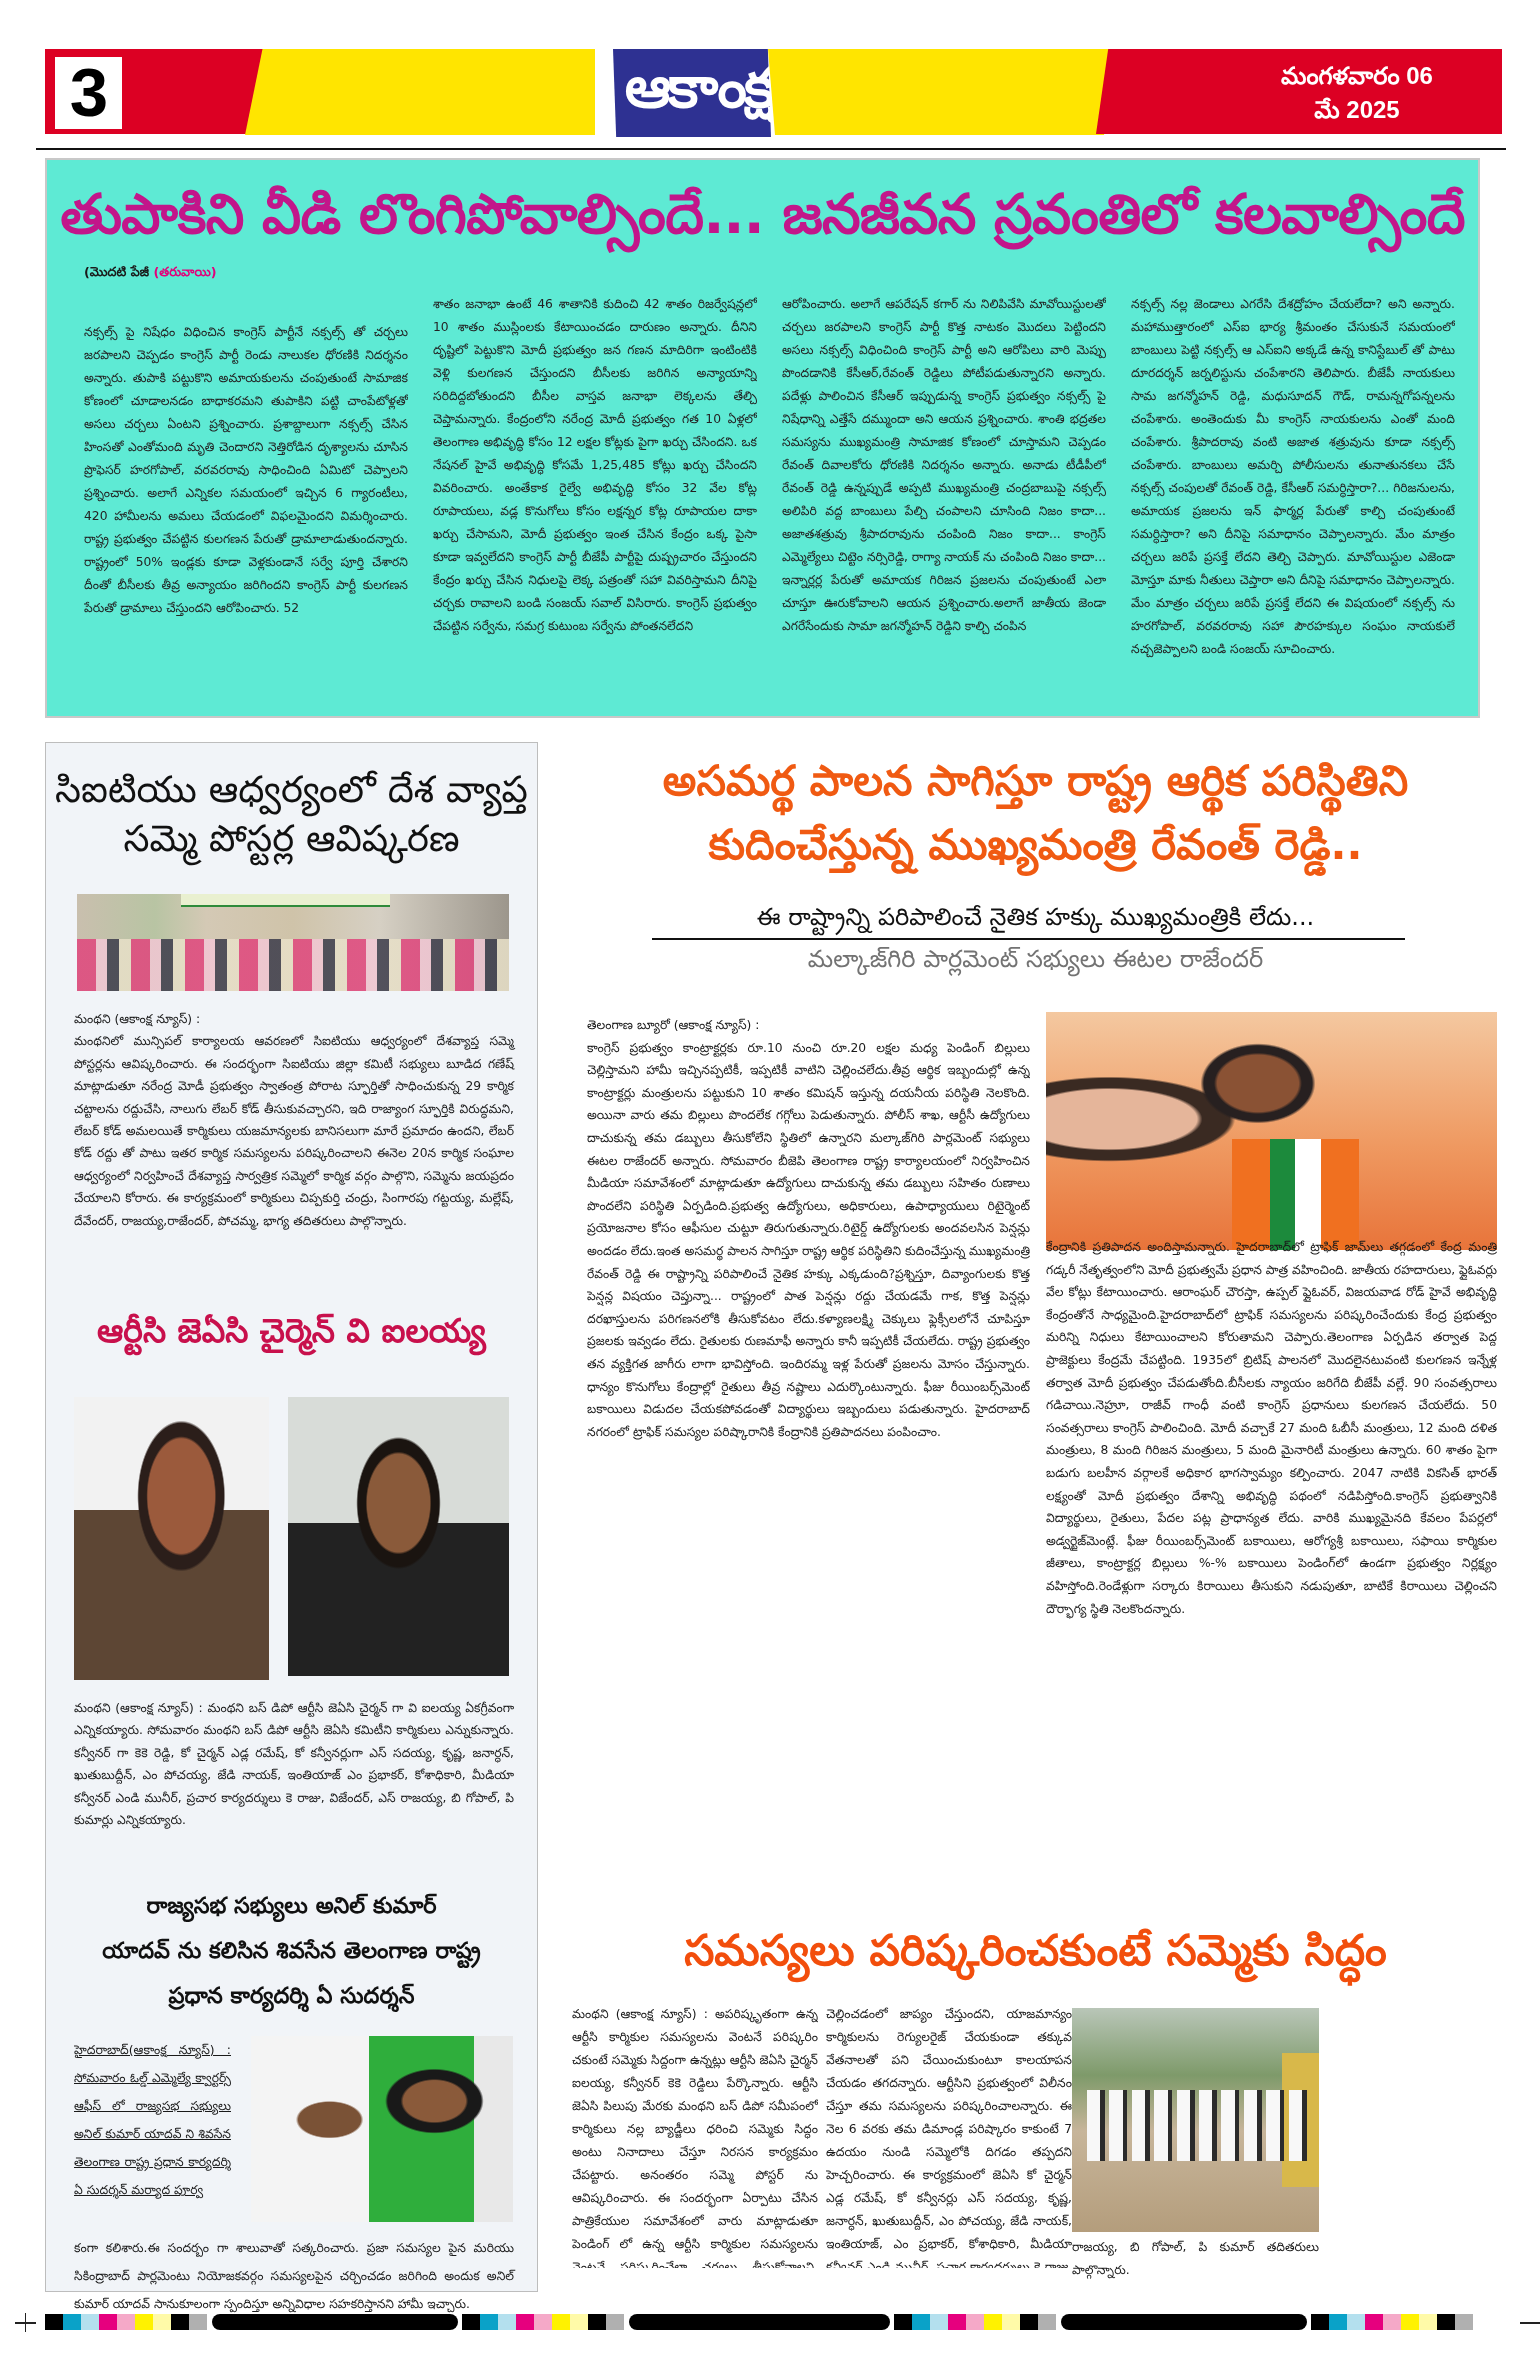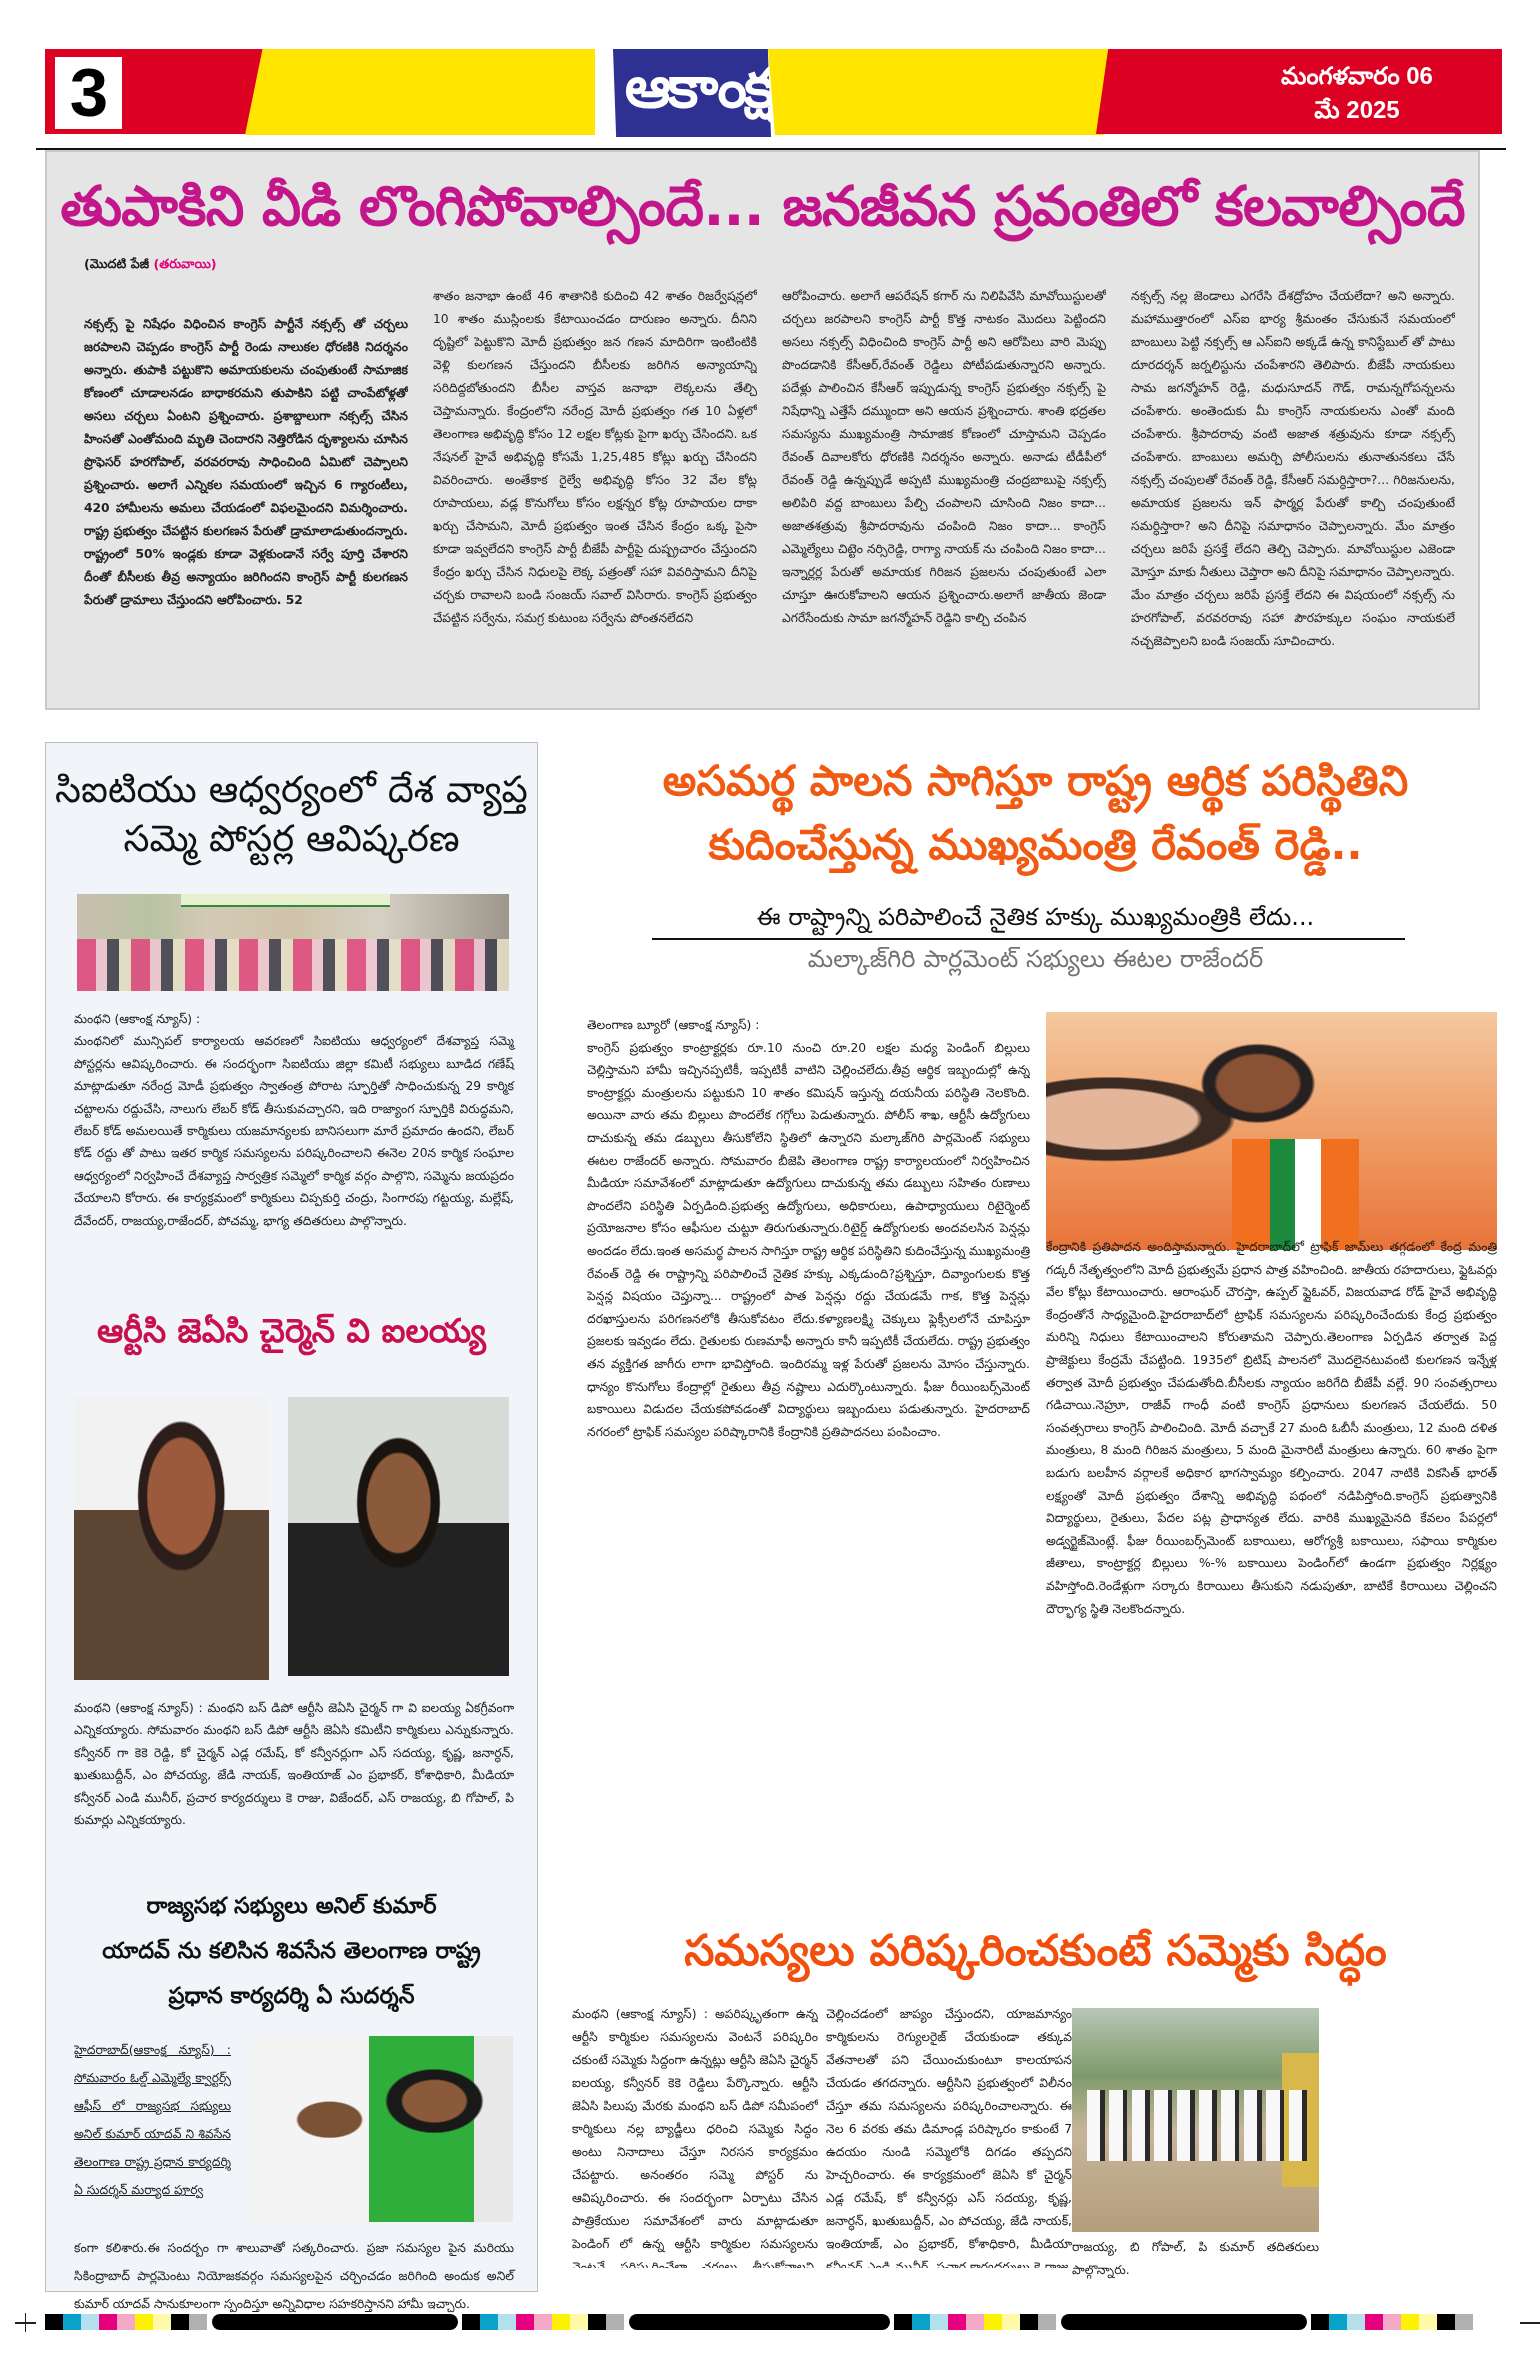--- a/index.html
+++ b/index.html
@@ -13,27 +13,27 @@
   .mh-yellow-a { position: absolute; left: 200px; top: 0; width: 350px; height: 86px; background: #ffe500; clip-path: polygon(5% 0, 100% 0, 100% 100%, 0 100%); }
   .mh-blue { position: absolute; left: 568px; top: 0; width: 158px; height: 88px; background: #2e3192; clip-path: polygon(0 0, 98% 0, 100% 100%, 2% 100%); }
   .logo { position: absolute; left: 574px; top: 3px; width: 158px; height: 83px; color: #fff; font: bold 58px "DejaVu Sans", sans-serif; display: flex; align-items: center; justify-content: center; letter-spacing: -3px; }
   .mh-yellow-b { position: absolute; left: 723px; top: 0; width: 350px; height: 86px; background: #ffe500; clip-path: polygon(0 0, 100% 0, 96% 100%, 2% 100%); }
   .mh-red-right { position: absolute; left: 1051px; top: 0; width: 406px; height: 85px; background: #dc0023; clip-path: polygon(3% 0, 100% 0, 100% 100%, 0 100%); }
   .date-wrap { position: absolute; left: 1215px; top: 10.4px; width: 194px; text-align: center; color: #fff; font: bold 24px "Liberation Sans", sans-serif; line-height: 34px; }
 
   .rule-top { position: absolute; left: 36px; top: 148px; width: 1470px; height: 2.2px; background: #111; }
 
   
-  .top-box { position: absolute; left: 45px; top: 150px; width: 1435px; height: 560px; background: #e5e5e5; border: 2.2px solid #c8c8c8; }
+  .top-box { position: absolute; left: 45px; top: 158px; width: 1435px; height: 560px; background: #5eead4; border: 2.2px solid #c8c8c8; }
   .top-headline { position: absolute; left: 0; top: 22.4px; width: 100%; text-align: center; font: bold 55px "DejaVu Sans", sans-serif; color: #c2168a; letter-spacing: -0.7px; }
   .cont-label { position: absolute; left: 37px; top: 104px; font: bold 12.7px "DejaVu Sans", sans-serif; }
   .cont-label .red { color: #e3007a; }
   .top-cols { position: absolute; left: 37px; top: 133px; width: 1371px; height: 417px; display: grid; grid-template-columns: repeat(4, 1fr); column-gap: 25px; }
   .col-text { font: 12.3px/23px "DejaVu Sans", sans-serif; text-align: justify; color: #222; overflow: hidden; }
-  .top-cols .col-text:first-child { padding-top: 28px; font-weight: bold; }
+  .top-cols .col-text:first-child { padding-top: 28px; }
 
   
   .left-box { position: absolute; left: 45px; top: 742px; width: 493px; height: 1550px; background: #f1f4f8; border: 1.5px solid #bdbdbd; }
   .lb-head1 { position: absolute; left: 0; top: 22.4px; width: 100%; text-align: center; font: 37px/49px "DejaVu Serif", serif; color: #111; }
   .photo { position: absolute; overflow: hidden; }
   .photo-strike { left: 31px; top: 151px; width: 432px; height: 97px; background: linear-gradient(90deg, #c9bfae 0%, #b8c4a3 18%, #d4c9b5 30%, #cfc3a9 50%, #d6d0c4 70%, #9c968c 100%); }
   .photo-strike .banner { position:absolute; left: 104px; top: 0; width: 209px; height: 13.4px; background: #e9f0d0; border-bottom: 2.2px solid #2e8b3a; }
   .photo-strike .people { position:absolute; left: 0; bottom: 0; width: 100%; height: 52px; background: repeating-linear-gradient(90deg, #e0457c 0 19.4px, #f2c7d4 19.4px 30px, #3b3b4a 30px 42px, #e8e0c8 42px 54px); opacity: .85; }
   .lb-body1 { position: absolute; left: 28px; top: 265px; width: 440px; font: 12.3px/22.4px "DejaVu Sans", sans-serif; text-align: justify; }
   .lb-head2 { position: absolute; left: 0; top: 568px; width: 100%; text-align: center; font: bold 33px "DejaVu Sans", sans-serif; color: #c8104c; }

